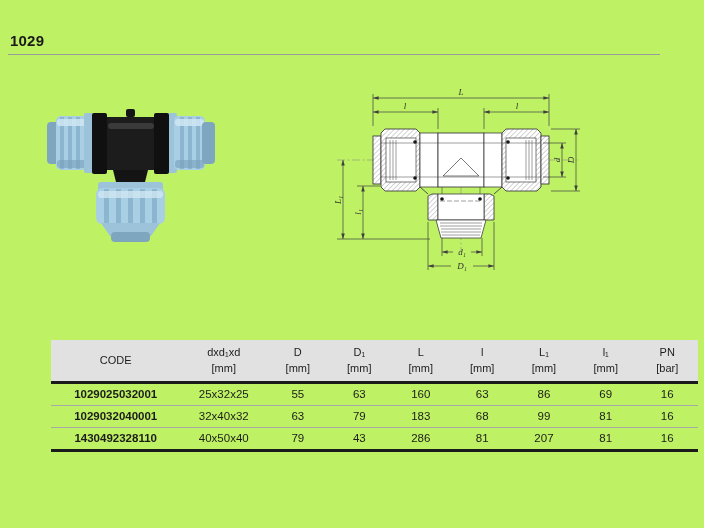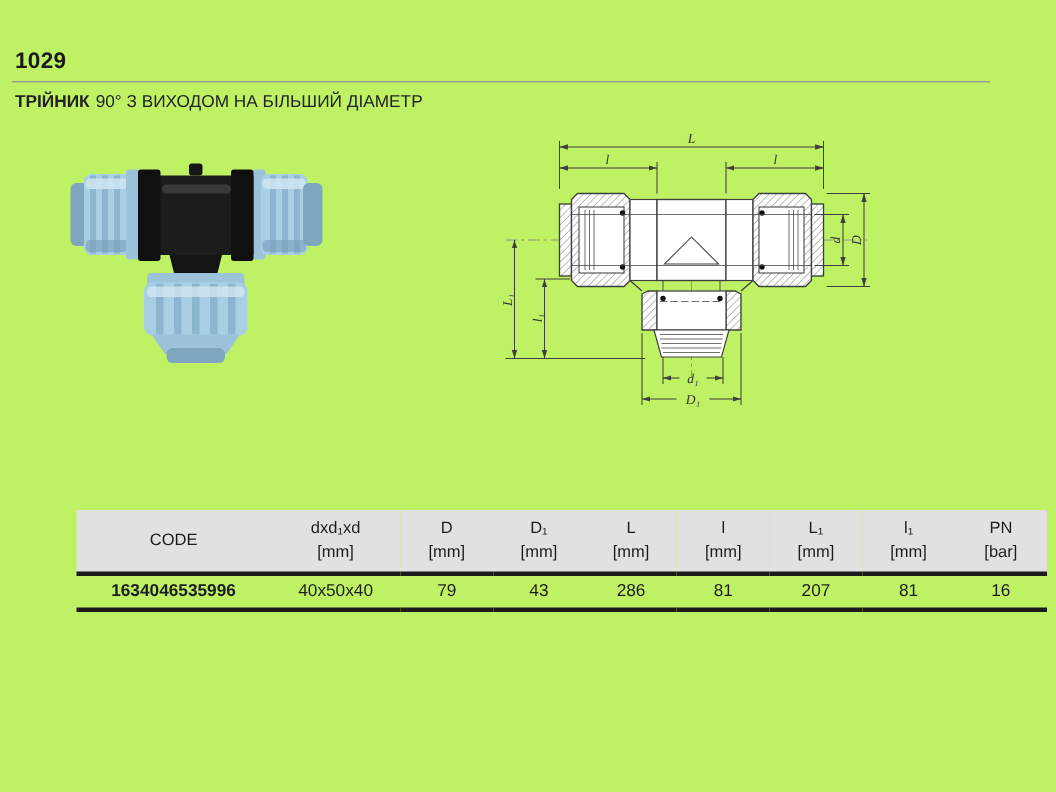--- a/index.html
+++ b/index.html
@@ -25,23 +25,20 @@
   
   .dimlbl{font-family:"Liberation Serif",serif;font-style:italic;font-size:9px;fill:#333;}
 </style>
 </head>
 <body>
 
 <div class="page">
 
   <div class="code">1029</div>
   <div class="rule"></div>
-  <div class="title">
-    <span class="tb">ТРІЙНИК</span><span>90° З ВИХОДОМ НА БІЛЬШИЙ ДІАМЕТР</span>
-  </div>
 
   <svg class="photo" width="200" height="145" viewBox="0 0 200 145">
 
     <g>
       <rect x="7" y="22" width="13" height="42" rx="4" fill="#7fa6bf"></rect>
       <rect x="16" y="16" width="31" height="54" rx="5" fill="#a9cfe5"></rect>
       <rect x="20" y="17" width="4" height="52" fill="#8cb6d0"></rect>
       <rect x="28" y="17" width="4" height="52" fill="#8cb6d0"></rect>
       <rect x="36" y="17" width="4" height="52" fill="#8cb6d0"></rect>
       <rect x="17" y="19" width="29" height="7" rx="3" fill="#cfe6f3" opacity="0.85"></rect>
@@ -258,22 +255,44 @@
           </th>
         <th>
             <div class="hwrap">
               <span class="sym">PN</span>
               <span class="unit">[bar]</span>
             </div>
           </th>
       </tr>
     </thead>
     <tbody>
+      <tr>
+        <td class="codecell">1029025032001</td>
+        <td>25x32x25</td>
+        <td>55</td>
+        <td>63</td>
+        <td>160</td>
+        <td>63</td>
+        <td>86</td>
+        <td>69</td>
+        <td>16</td>
+      </tr>
+      <tr>
+        <td class="codecell">1029032040001</td>
+        <td>32x40x32</td>
+        <td>63</td>
+        <td>79</td>
+        <td>183</td>
+        <td>68</td>
+        <td>99</td>
+        <td>81</td>
+        <td>16</td>
+      </tr>
       <tr class="last">
-        <td class="codecell">1634046535996</td>
+        <td class="codecell">1430492328110</td>
         <td>40x50x40</td>
         <td>79</td>
         <td>43</td>
         <td>286</td>
         <td>81</td>
         <td>207</td>
         <td>81</td>
         <td>16</td>
       </tr>
     </tbody>

